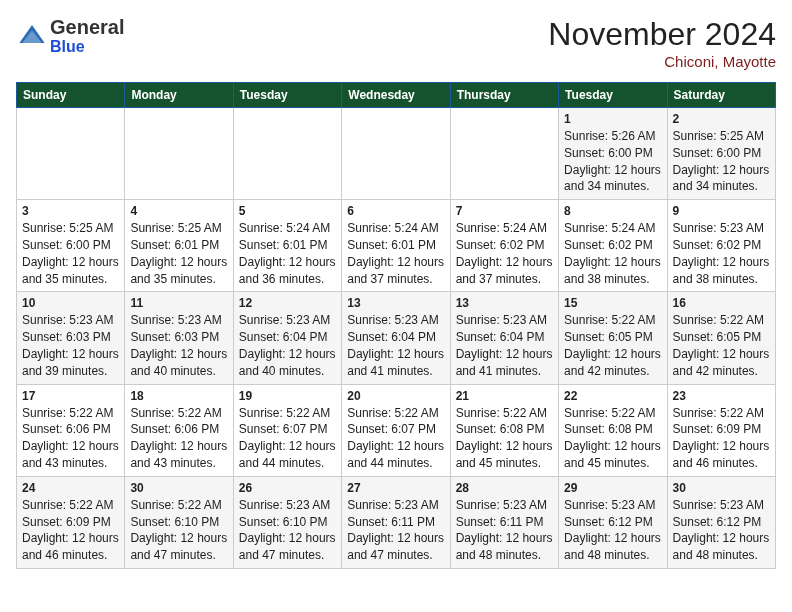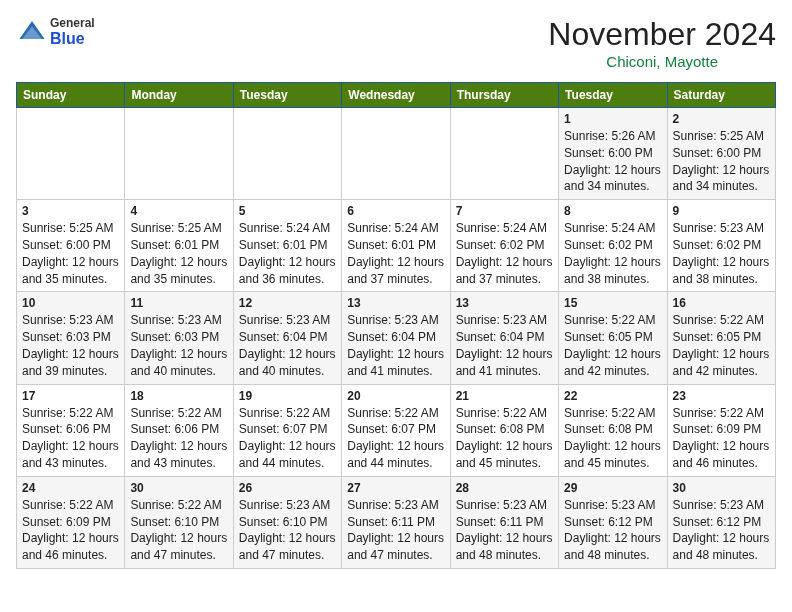--- a/index.html
+++ b/index.html
@@ -23,38 +23,38 @@
     .logo-area {
       display: flex;
       align-items: center;
     }
     .logo-icon {
       width: 28px;
       height: 28px;
       margin-left: 2px;
     }
     .title-area {
-      text-align: center;
+      text-align: right;
     }
     .month-title {
       font-size: 32px;
       color: #222;
       font-weight: normal;
     }
     .location-title {
       font-size: 15px;
-      color: #15803d;
+      color: #7f1d1d;
     }
     .calendar {
       width: 100%;
       border-collapse: collapse;
       border: 1px solid #ccc;
     }
     .calendar th {
-      background-color: #4d7c0f;
+      background-color: #14532d;
       color: #fff;
       font-size: 12px;
       font-weight: bold;
       padding: 5px 6px;
       text-align: left;
       border: 1px solid #1a5a9a;
     }
     .calendar td {
       border: 1px solid #ccc;
       vertical-align: top;
@@ -92,21 +92,21 @@
 <div class="page">
   <div class="header">
     <div class="logo-area">
       <div>
         <svg class="logo-icon" viewBox="0 0 40 30">
           <polygon points="20,2 38,28 2,28" fill="#2a6db5"></polygon>
           <polygon points="20,10 34,28 6,28" fill="#fff" opacity="0.3"></polygon>
         </svg>
       </div>
       <div style="margin-left:4px;">
-        <div style="font-size:12px; font-weight:bold; color:#333; line-height:1.1;">
+        <div style="font-size:20px; font-weight:bold; color:#333; line-height:1.1;">
           <span>General</span>
         </div>
         <div style="font-size:16px; font-weight:bold; color:#1d4ed8; line-height:1.1;">
           <span>Blue</span>
         </div>
       </div>
     </div>
     <div class="title-area">
       <div class="month-title">November 2024</div>
       <div class="location-title">Chiconi, Mayotte</div>

